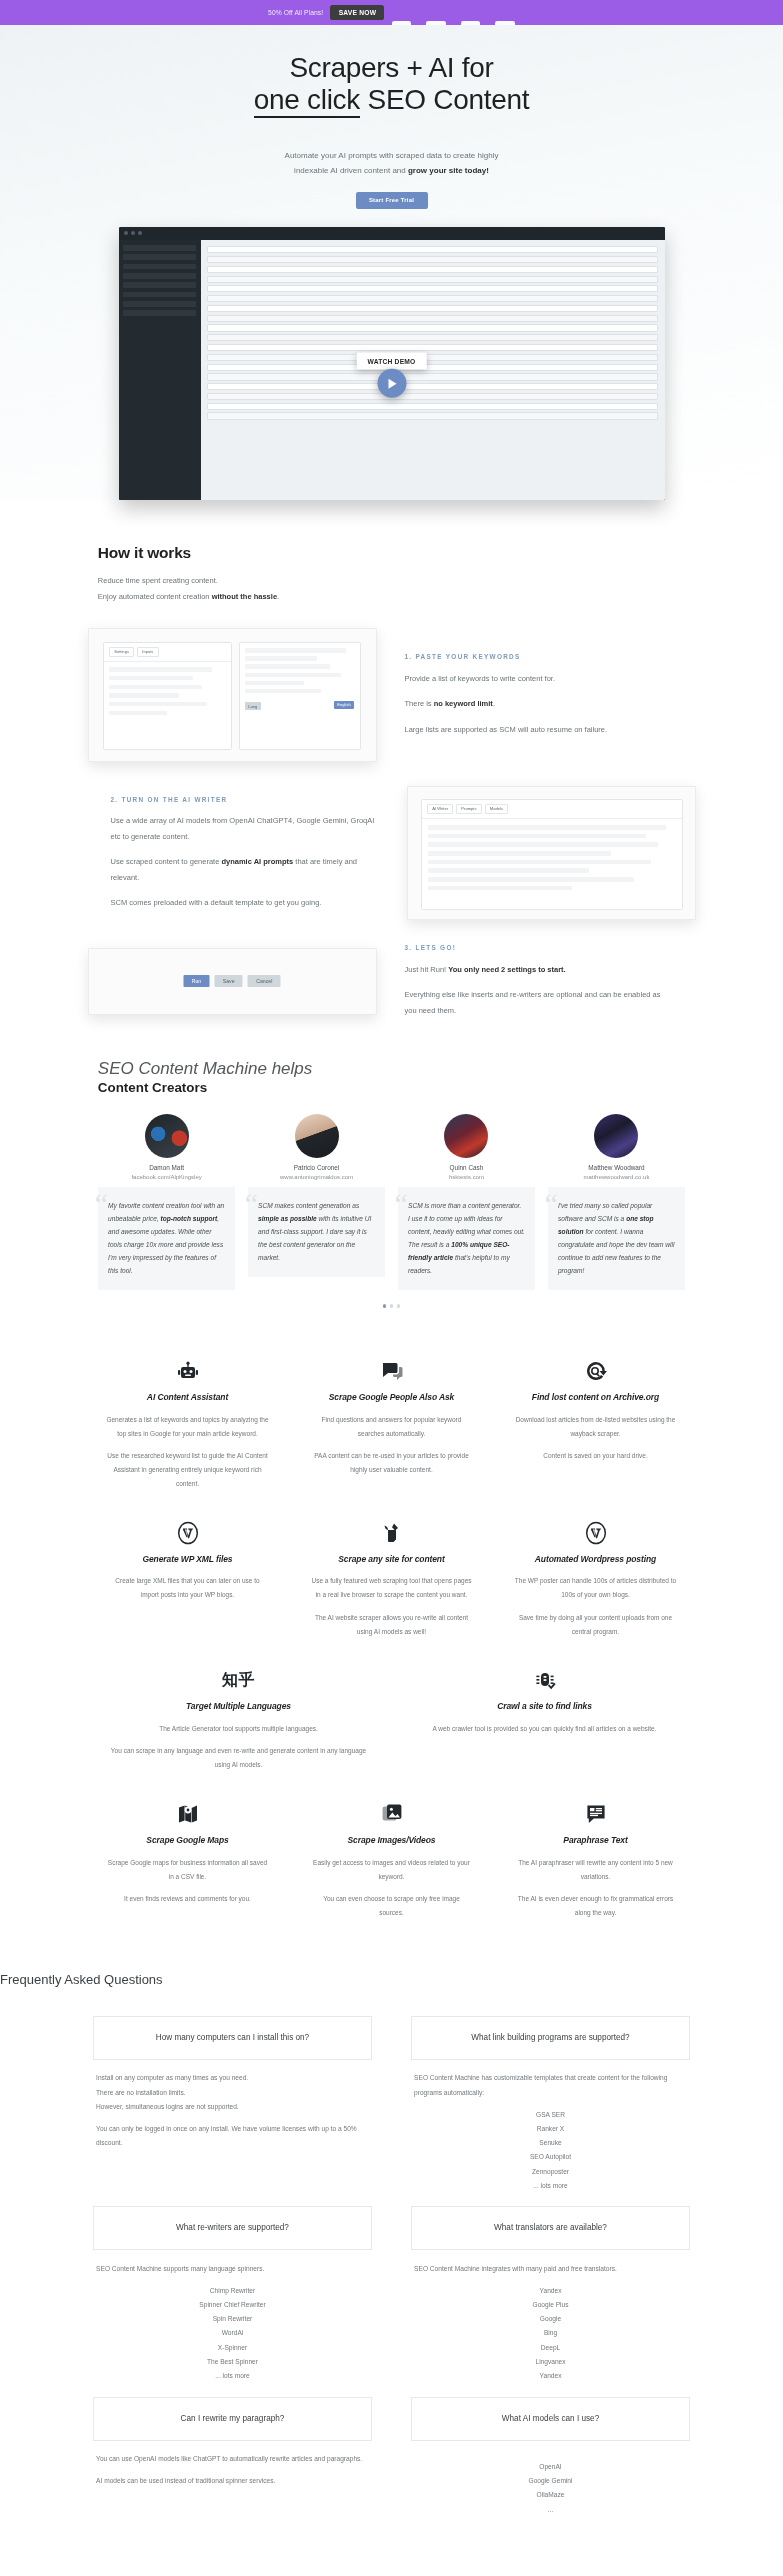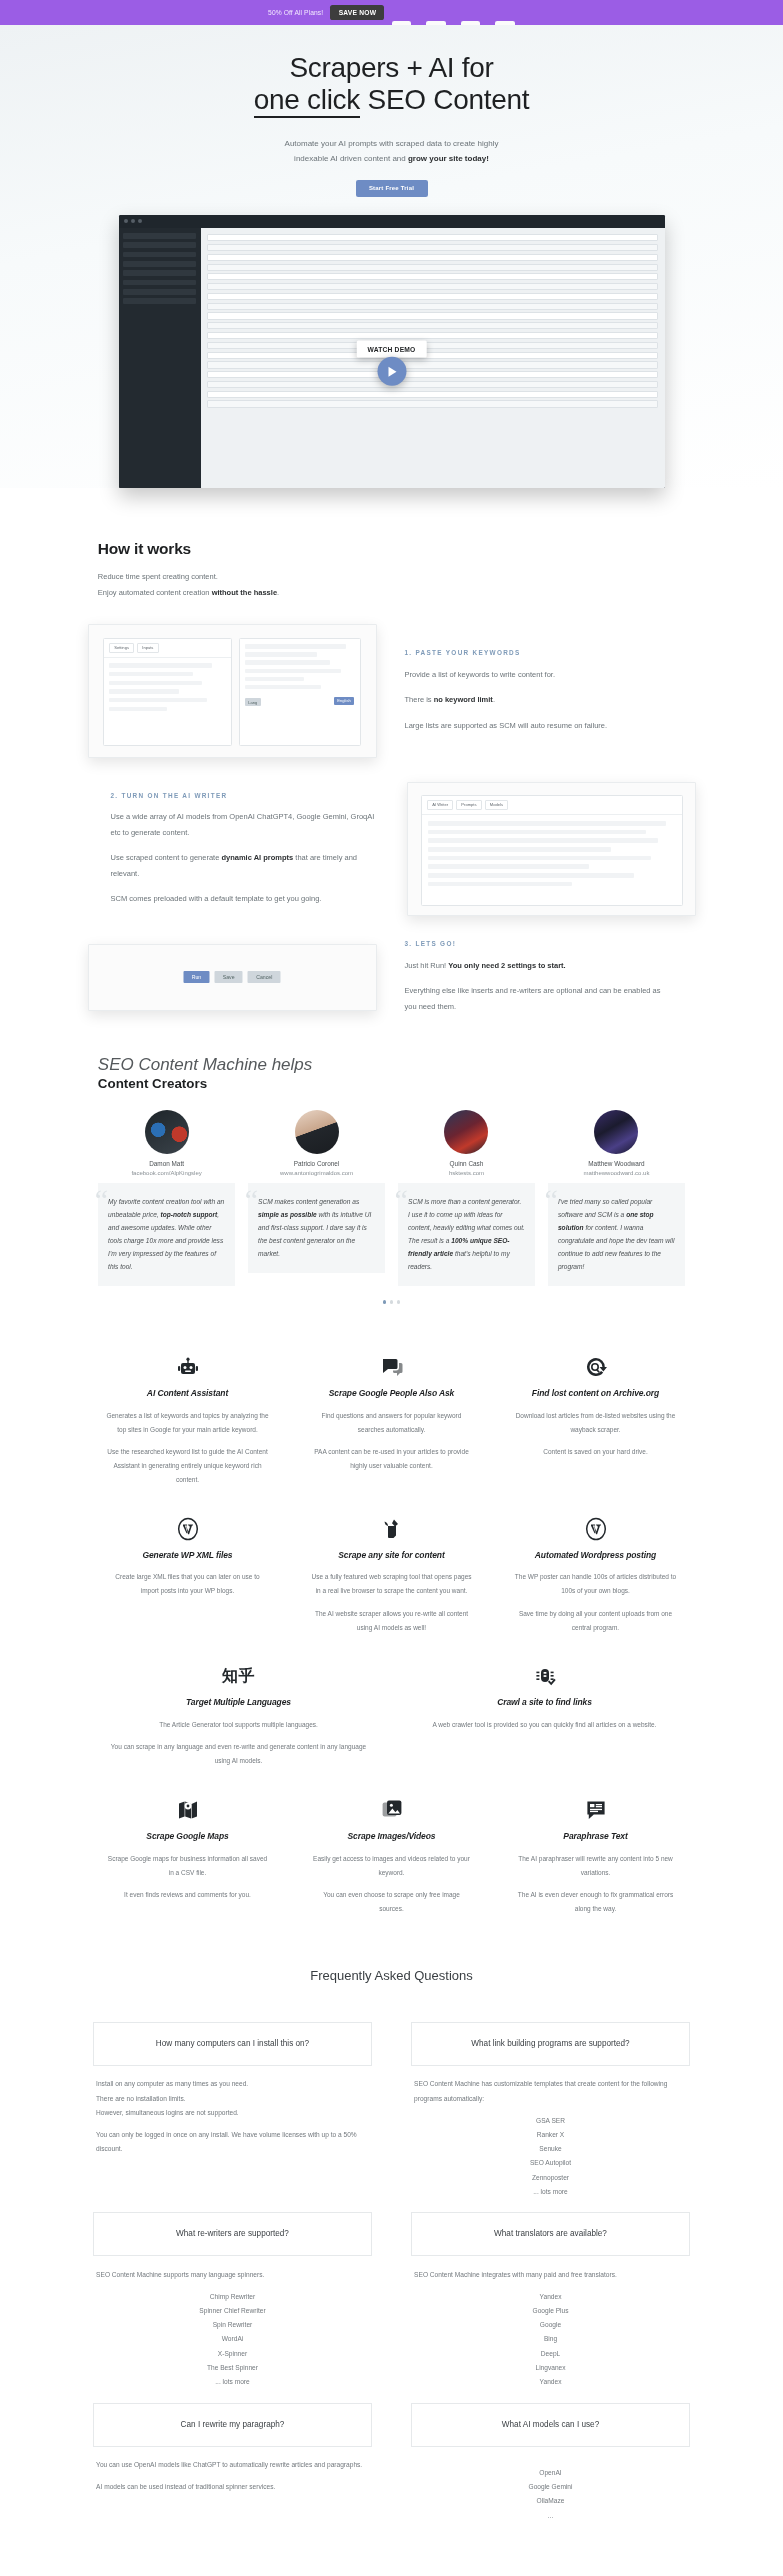--- a/index.html
+++ b/index.html
@@ -41,21 +41,21 @@
     background: linear-gradient(170deg,#eef2f4 0%, #f7fafb 40%, #ffffff 100%);
     padding: 27px 0 0 0; text-align: center;
     position: relative;
   }
   .hero h1 {
     font-size: 28px; line-height: 1.16; font-weight: 400; color: #1e2022;
     letter-spacing: -0.3px;
   }
   .hero h1 .u { border-bottom: 2.6px solid #1e2022; padding-bottom: 1px; }
   .hero p {
-    margin-top: 19px; font-size: 8px; color: #6c7479; line-height: 1.9;
+    margin-top: 31px; font-size: 8px; color: #6c7479; line-height: 1.9;
     font-weight: 400;
   }
   .hero p b { color: #2d3032; font-weight: 700; }
   .btn-trial {
     margin-top: 13.4px; display: inline-block;
     background: #6e8cc4; color: #fff; border: none; cursor: pointer;
     font-size: 6px; font-weight: 700; padding: 5.7px 13.4px; border-radius: 2.1px;
     letter-spacing: 0.2px;
   }
 
@@ -95,21 +95,21 @@
     position:absolute; left: 48.5%; top: 57%;
     width: 0; height: 0; border-left: 4.6px solid #111;
     border-bottom: 7.2px solid transparent; transform: rotate(-20deg);
   }
 
   
   .howsec { padding: 36px 0 20.6px; }
   .container { width: 608px; margin: 0 auto; }
   .how-head { padding-left: 10.3px; }
   .how-kicker { font-size: 13.4px; color: #55595c; font-weight: 300; letter-spacing: -0.1px; }
-  .how-title { font-size: 15.5px; font-weight: 700; color: #1e2022; margin-top: 16px; letter-spacing: -0.2px;}
+  .how-title { font-size: 15.5px; font-weight: 700; color: #1e2022; margin-top: 8px; letter-spacing: -0.2px;}
   .how-sub { margin-top: 11.3px; font-size: 7.5px; color: #6c7479; line-height: 2.1; }
   .how-sub b { color: #2d3032; font-weight: 700; }
 
   .step { display: flex; align-items: center; gap: 28px; margin-top: 24px; }
   .step.rev { flex-direction: row-reverse; }
   .step-art {
     width: 289px; height: 134px; background: #fbfbfb;
     border: 0.5px solid #e9ecee; border-radius: 1px; position: relative;
     box-shadow: 0 4.1px 13.4px rgba(0,0,0,.10); overflow: hidden;
   }
@@ -166,22 +166,22 @@
   .ficon .cjk { font-size: 16px; font-weight: 700; letter-spacing: 0.5px; }
   .ftitle {
     margin-top: 6.2px; font-size: 8.5px; font-weight: 700; font-style: italic;
     color: #1e2022; letter-spacing: -0.1px; line-height: 1.35;
   }
   .fbody { margin-top: 9.3px; font-size: 6.5px; color: #73797e; line-height: 2.15; }
   .fbody p + p { margin-top: 8.2px; }
 
   
   .faqsec { padding: 23px 0 31px; }
-  .faq-title { text-align: center; font-size: 13px; color: #3a3f43; font-weight: 400; }
-  .faq-grid { display: grid; grid-template-columns: 1fr 1fr; gap: 0 39px; margin-top: 39px; padding: 0 93px; }
+  .faq-title { font-size: 13px; color: #3a3f43; font-weight: 400; }
+  .faq-grid { display: grid; grid-template-columns: 1fr 1fr; gap: 0 39px; margin-top: 29px; padding: 0 93px; }
   .faq-item { margin-bottom: 13.4px; }
   .faq-q {
     border: 0.5px solid #e6e9eb; background: #fff; padding: 13.4px 11.3px;
     text-align: center; font-size: 8.2px; color: #3a3f43; line-height: 1.45;
     cursor: pointer; min-height: 44px; display:flex; align-items:center; justify-content:center;
   }
   .faq-a { padding: 11.3px 3.1px 0; font-size: 6.6px; color: #73797e; line-height: 2.15; }
   .faq-a p + p { margin-top: 8.2px; }
   .faq-a ul { list-style: none; text-align: center; margin-top: 8.2px; }
   .faq-a ul li { line-height: 2.15; }

